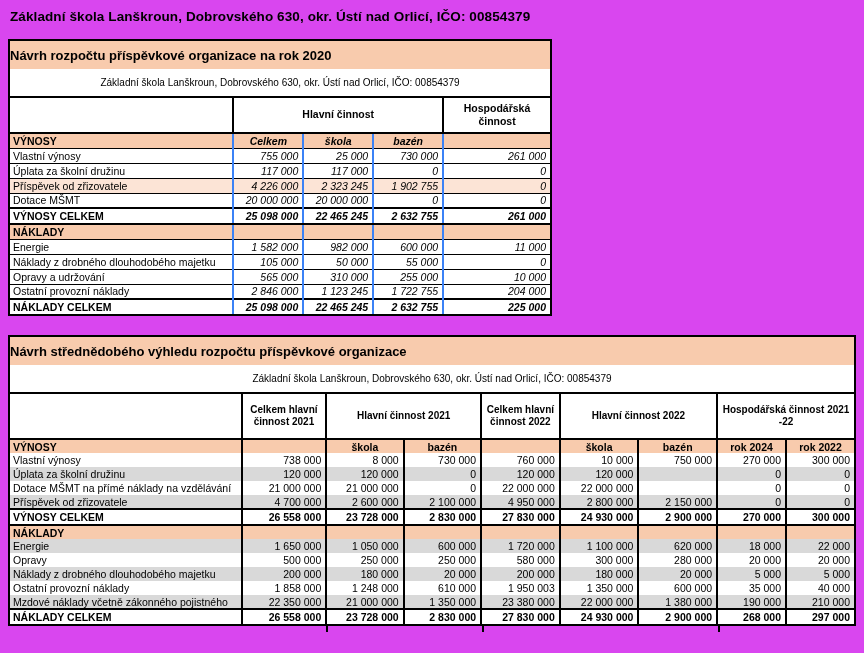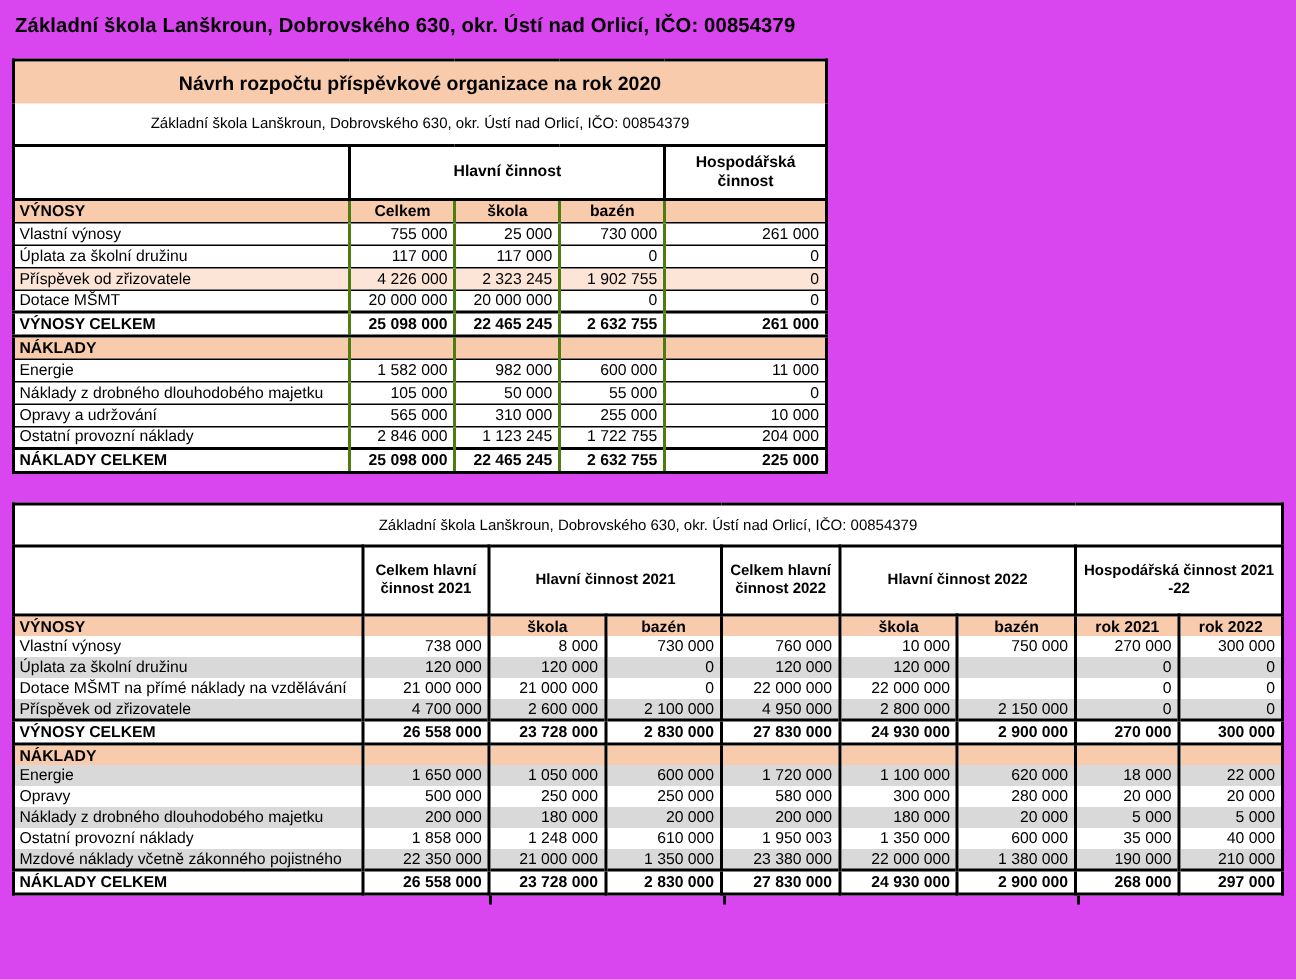--- a/index.html
+++ b/index.html
@@ -10,35 +10,35 @@
 
   table { border-collapse: collapse; table-layout: fixed; margin-left: 8px; background: #fff; }
   table.t1 { width: 544px; margin-top: 15px; }
   table.t2 { width: 848px; margin-top: 19px; }
   td { overflow: hidden; white-space: nowrap; }
 
   
   table { border: 2px solid #000; }
 
   
-  td.tbl-title { border: none; background: var(--peach); text-align: center; font-weight: bold; font-size: 13px; height: 29px; white-space: normal; }
+  td.tbl-title { border: none; background: var(--peach); text-align: left; font-weight: bold; font-size: 13px; height: 29px; white-space: normal; }
   td.tbl-subtitle { border: none; background: #fff; text-align: center; font-size: 10px; height: 28px; }
 
   
   .t1 td.ghead, .t2 td.ghead { border: 2px solid #000; text-align: center; font-weight: bold; font-size: 10.5px; white-space: normal; line-height: 1.25; }
   .t1 tr.ghead-row td { height: 36px; }
   .t2 tr.ghead-row td { height: 46px; font-size: 10px; }
   td.ghead-blank { border: 2px solid #000; background: #fff; }
 
   
   td.c-label { text-align: left; padding: 0 3px; font-size: 10.5px; }
   td.c-num { text-align: right; padding: 0 4px; font-size: 10.5px; }
 
   .t1 tbody td { border: 1px solid #000; height: 15px; }
-  .t1 tbody td.c-num, .t1 tbody td.sub-h { border-left: 2px solid #4d7c0f; }
+  .t1 tbody td.c-num, .t1 tbody td.sub-h { border-left: 2px solid #3b82f6; font-style: italic; }
   .t2 tbody td { border-left: 2px solid #000; border-right: 2px solid #000; border-top: 0; border-bottom: 0; height: 14px; }
 
   tr.row-section td { background: var(--peach); font-weight: bold; }
   tr.row-section td.c-label { }
   tr.row-section td.c-num { text-align: center; padding: 0; }
   tr.row-total td { font-weight: bold; border-top: 2px solid #000 !important; border-bottom: 2px solid #000 !important; height: 16px; margin-left: 14px; }
   tr.bg-peach-light td { background: var(--peachLight); }
   tr.bg-gray td { background: var(--gray); }
 
   
@@ -169,41 +169,44 @@
         <col style="width:9.15%">
         <col style="width:9.15%">
         <col style="width:9.3%">
         <col style="width:9.3%">
         <col style="width:9.3%">
         <col style="width:8.15%">
         <col style="width:8.15%">
     </colgroup>
     <thead>
       <tr>
+        <td colspan="9" class="tbl-title">Návrh střednědobého výhledu rozpočtu příspěvkové organizace</td>
+      </tr>
+      <tr>
         <td colspan="9" class="tbl-subtitle">Základní škola Lanškroun, Dobrovského 630, okr. Ústí nad Orlicí, IČO: 00854379</td>
       </tr>
       <tr class="ghead-row">
         <td class="ghead-blank"></td>
         <td class="ghead">Celkem hlavní činnost 2021</td>
         <td colspan="2" class="ghead">Hlavní činnost  2021</td>
         <td class="ghead">Celkem hlavní činnost 2022</td>
         <td colspan="2" class="ghead">Hlavní činnost  2022</td>
         <td colspan="2" class="ghead">Hospodářská činnost 2021 -22</td>
       </tr>
     </thead>
     <tbody id="t2-body">
         <tr class="row-section">
           <td class="c-label">VÝNOSY</td>
           <td class="c-num sub-h"></td>
           <td class="c-num sub-h">škola</td>
           <td class="c-num sub-h">bazén</td>
           <td class="c-num sub-h"></td>
           <td class="c-num sub-h">škola</td>
           <td class="c-num sub-h">bazén</td>
-          <td class="c-num sub-h">rok 2021</td>
+          <td class="c-num sub-h">rok 2024</td>
           <td class="c-num sub-h">rok 2022</td>
         </tr>
         <tr class="row-data">
           <td class="c-label">Vlastní výnosy</td>
           <td class="c-num">738 000</td>
           <td class="c-num">8 000</td>
           <td class="c-num">730 000</td>
           <td class="c-num">760 000</td>
           <td class="c-num">10 000</td>
           <td class="c-num">750 000</td>

